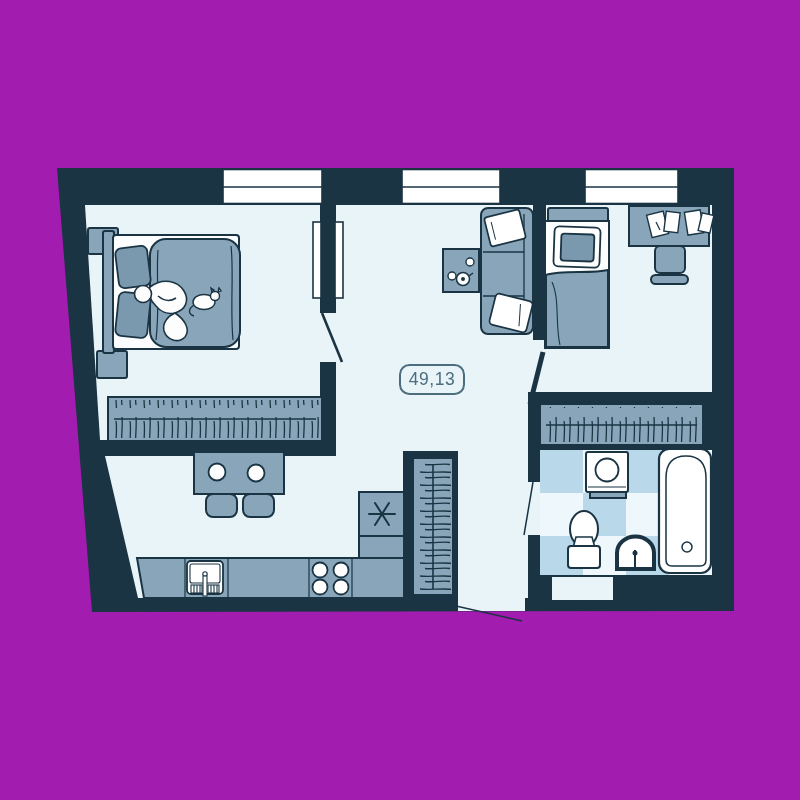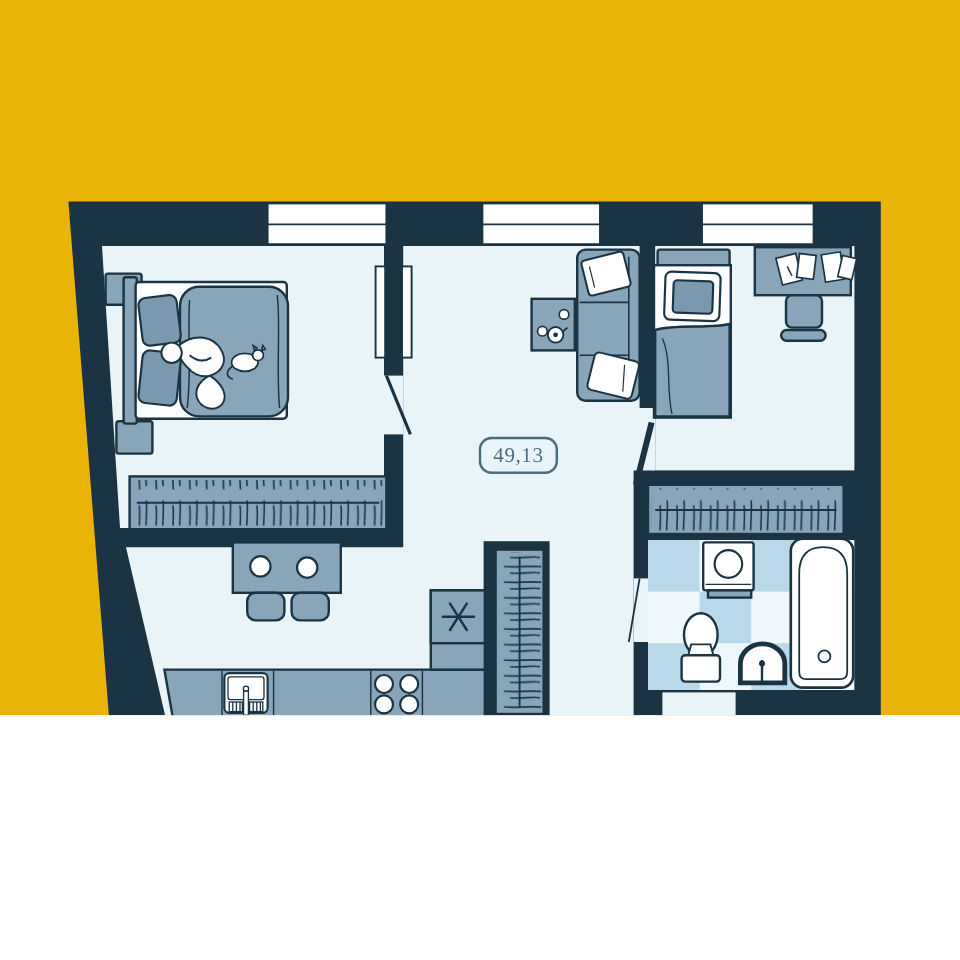--- a/index.html
+++ b/index.html
@@ -1,17 +1,17 @@
 <!DOCTYPE html>
 <html><head>
 <meta charset="utf-8">
 <style>
   html,body{margin:0;padding:0;background:#ffffff;}
-  .stage{position:relative;width:800px;height:596px;background:#eab308;overflow:hidden;
-         font-family:Liberation Serif, serif;}
+  .stage{position:relative;width:800px;height:800px;background:#a21caf;overflow:hidden;
+         font-family:Liberation Sans, sans-serif;}
   svg{position:absolute;left:0;top:0;}
   .wall{fill:#1a3443;}
   .floor{fill:#e9f4f9;}
   .furn{fill:#88a5ba;stroke:#1a3443;stroke-width:2;}
   .furnD{fill:#7a98ae;stroke:#1a3443;stroke-width:1.8;}
   .sheet{fill:#fbfdfe;stroke:#1a3443;stroke-width:2;}
   .ln{stroke:#1a3443;fill:none;}
   .label-box{fill:#e9f4f9;stroke:#4c6d7d;stroke-width:2;}
   .label-text{fill:#4c6d7d;font-size:17.5px;letter-spacing:.5px;}
 </style>

